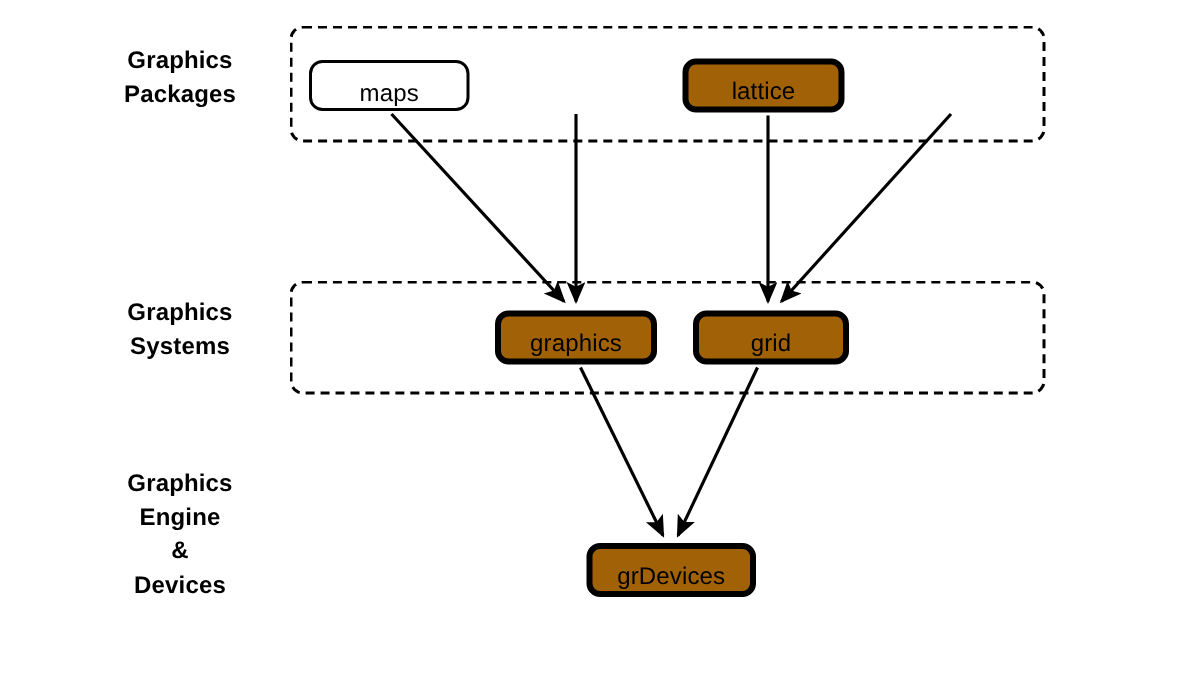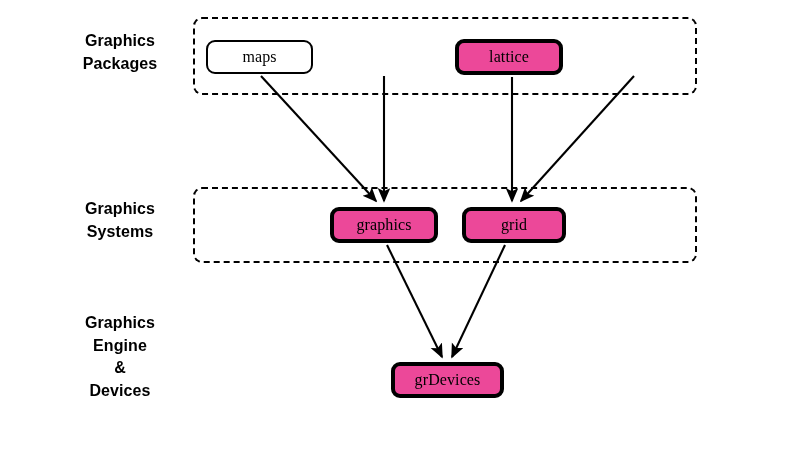--- a/index.html
+++ b/index.html
@@ -45,35 +45,35 @@
     background: transparent;
   }
   #tier-box-packages { left: 193px; top: 17px;  width: 504px; height: 78px; }
   #tier-box-systems  { left: 193px; top: 187px; width: 504px; height: 76px; }
 
   
   .node {
     position: absolute;
     box-sizing: border-box;
     display: flex;
-    align-items: center;
+    align-items: flex-end;
     justify-content: center;
     border-radius: 9px;
-    font-family: Liberation Serif, serif;
+    font-family: Liberation Sans, sans-serif;
     font-size: 16px;
     color: #000000;
     letter-spacing: 0.1px;
     user-select: none;
   }
   .node.plain {
     background: #ffffff;
     border: 2px solid #000000;
   }
   .node.filled {
-    background: #ec4899;
+    background: #a16207;
     border: 4px solid #000000;
   }
 
   #node-maps    { left: 206px; top: 40px;  width: 107px; height: 34px; }
   #node-gplots  { left: 330px; top: 40px;  width: 107px; height: 34px; }
   #node-lattice { left: 455px; top: 39px;  width: 108px; height: 36px; }
   #node-ggplot2 { left: 586px; top: 40px;  width: 105px; height: 34px; }
 
   #node-graphics  { left: 330px; top: 207px; width: 108px; height: 36px; }
   #node-grid      { left: 462px; top: 207px; width: 104px; height: 36px; }

